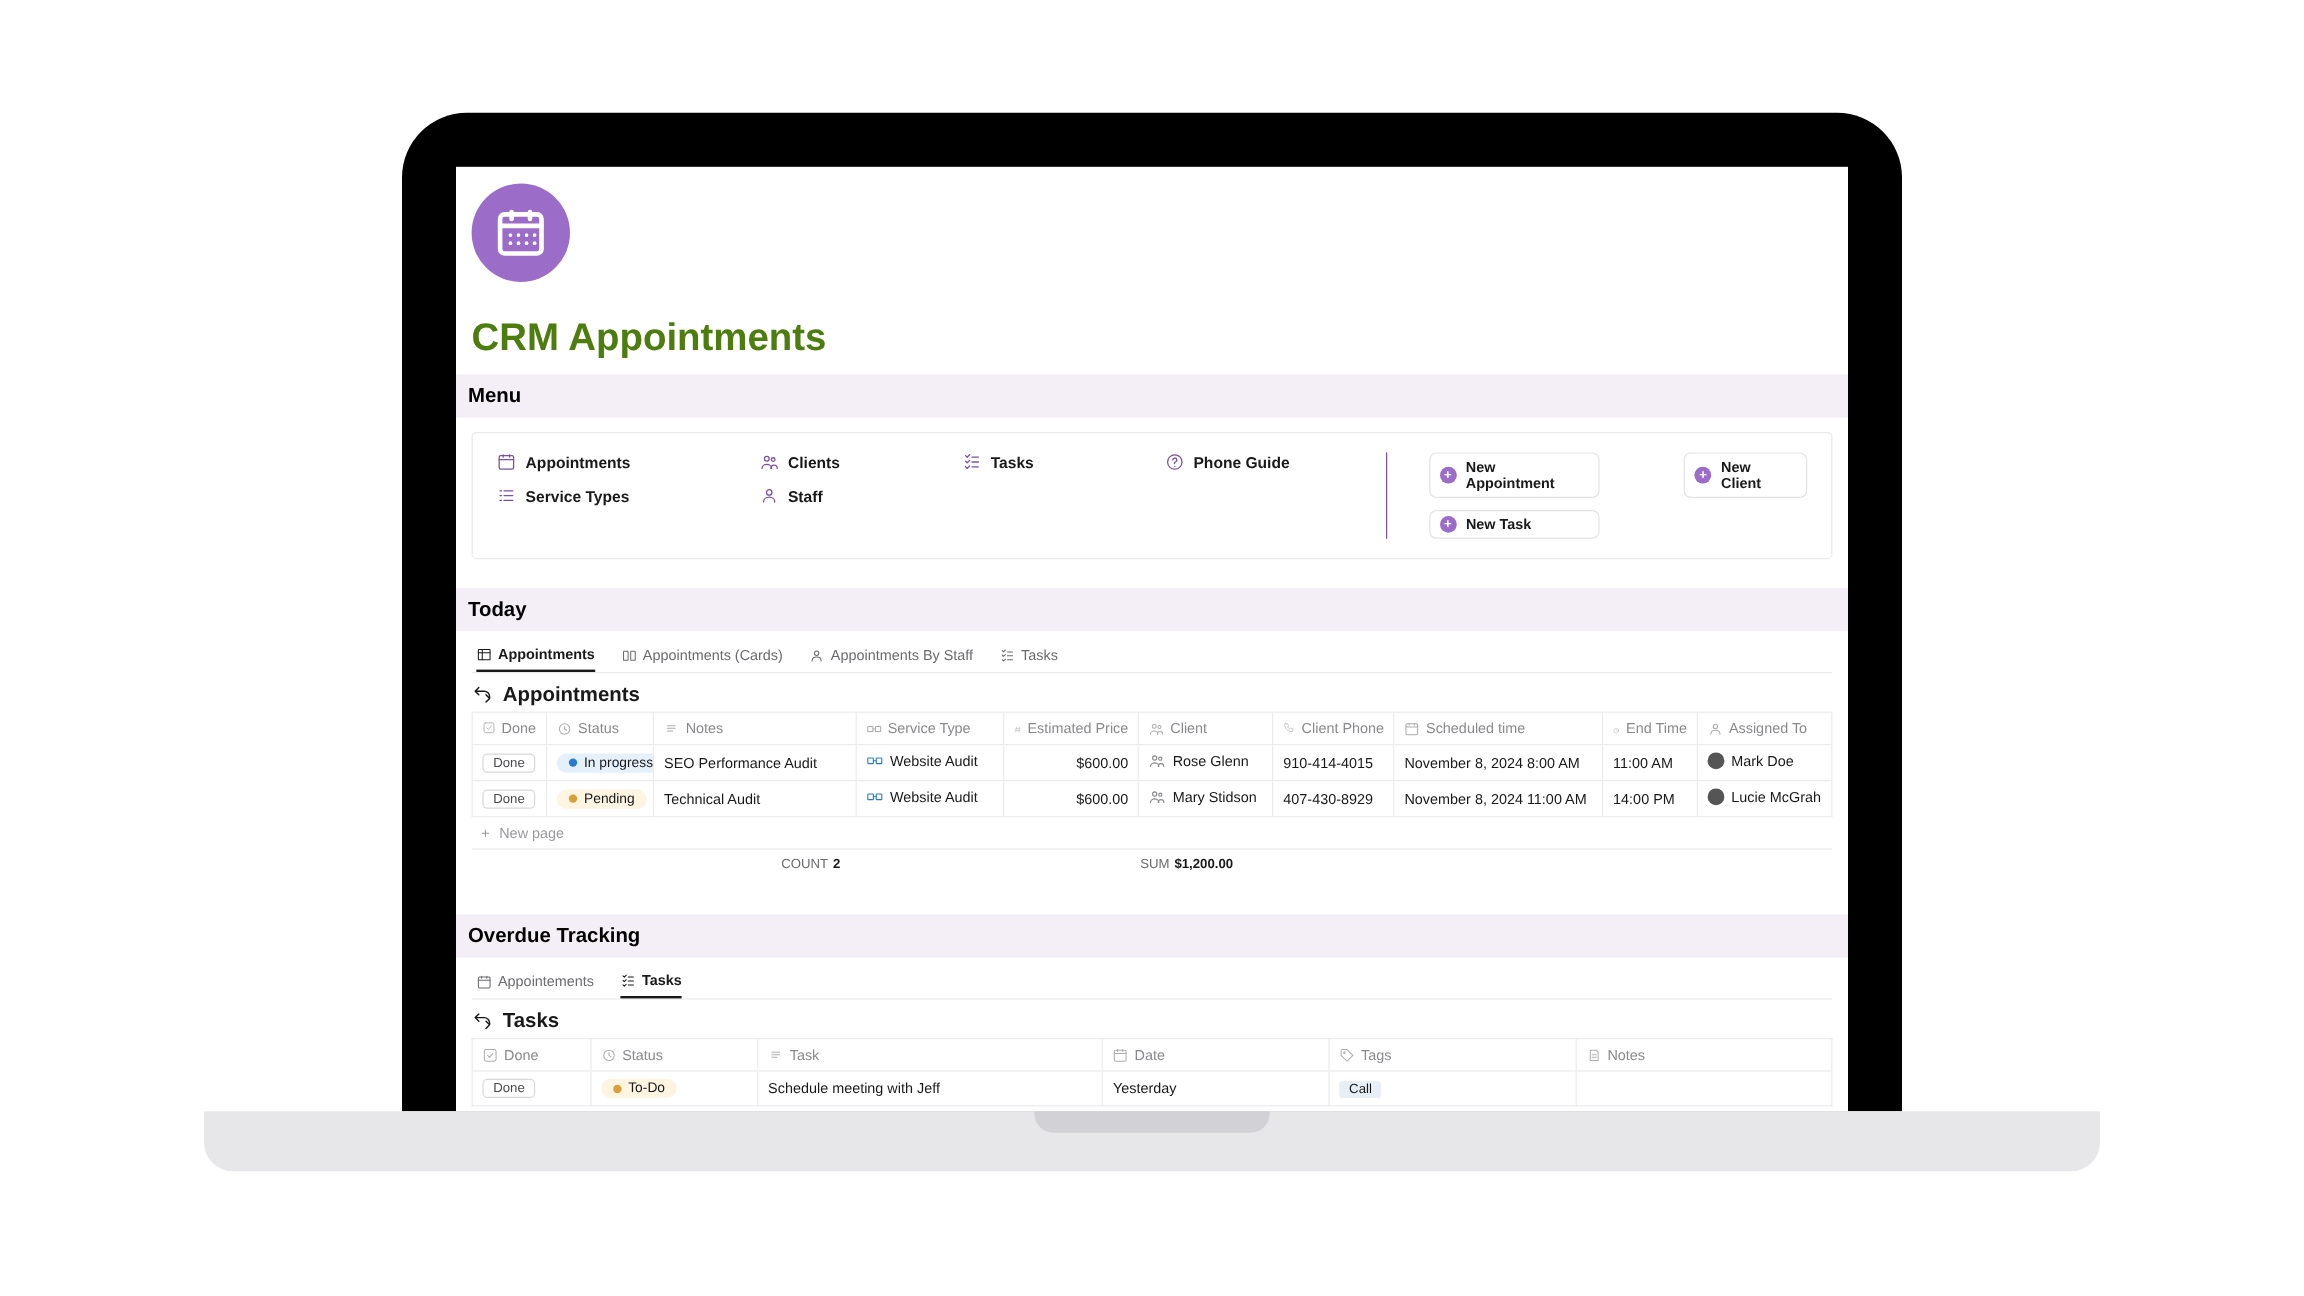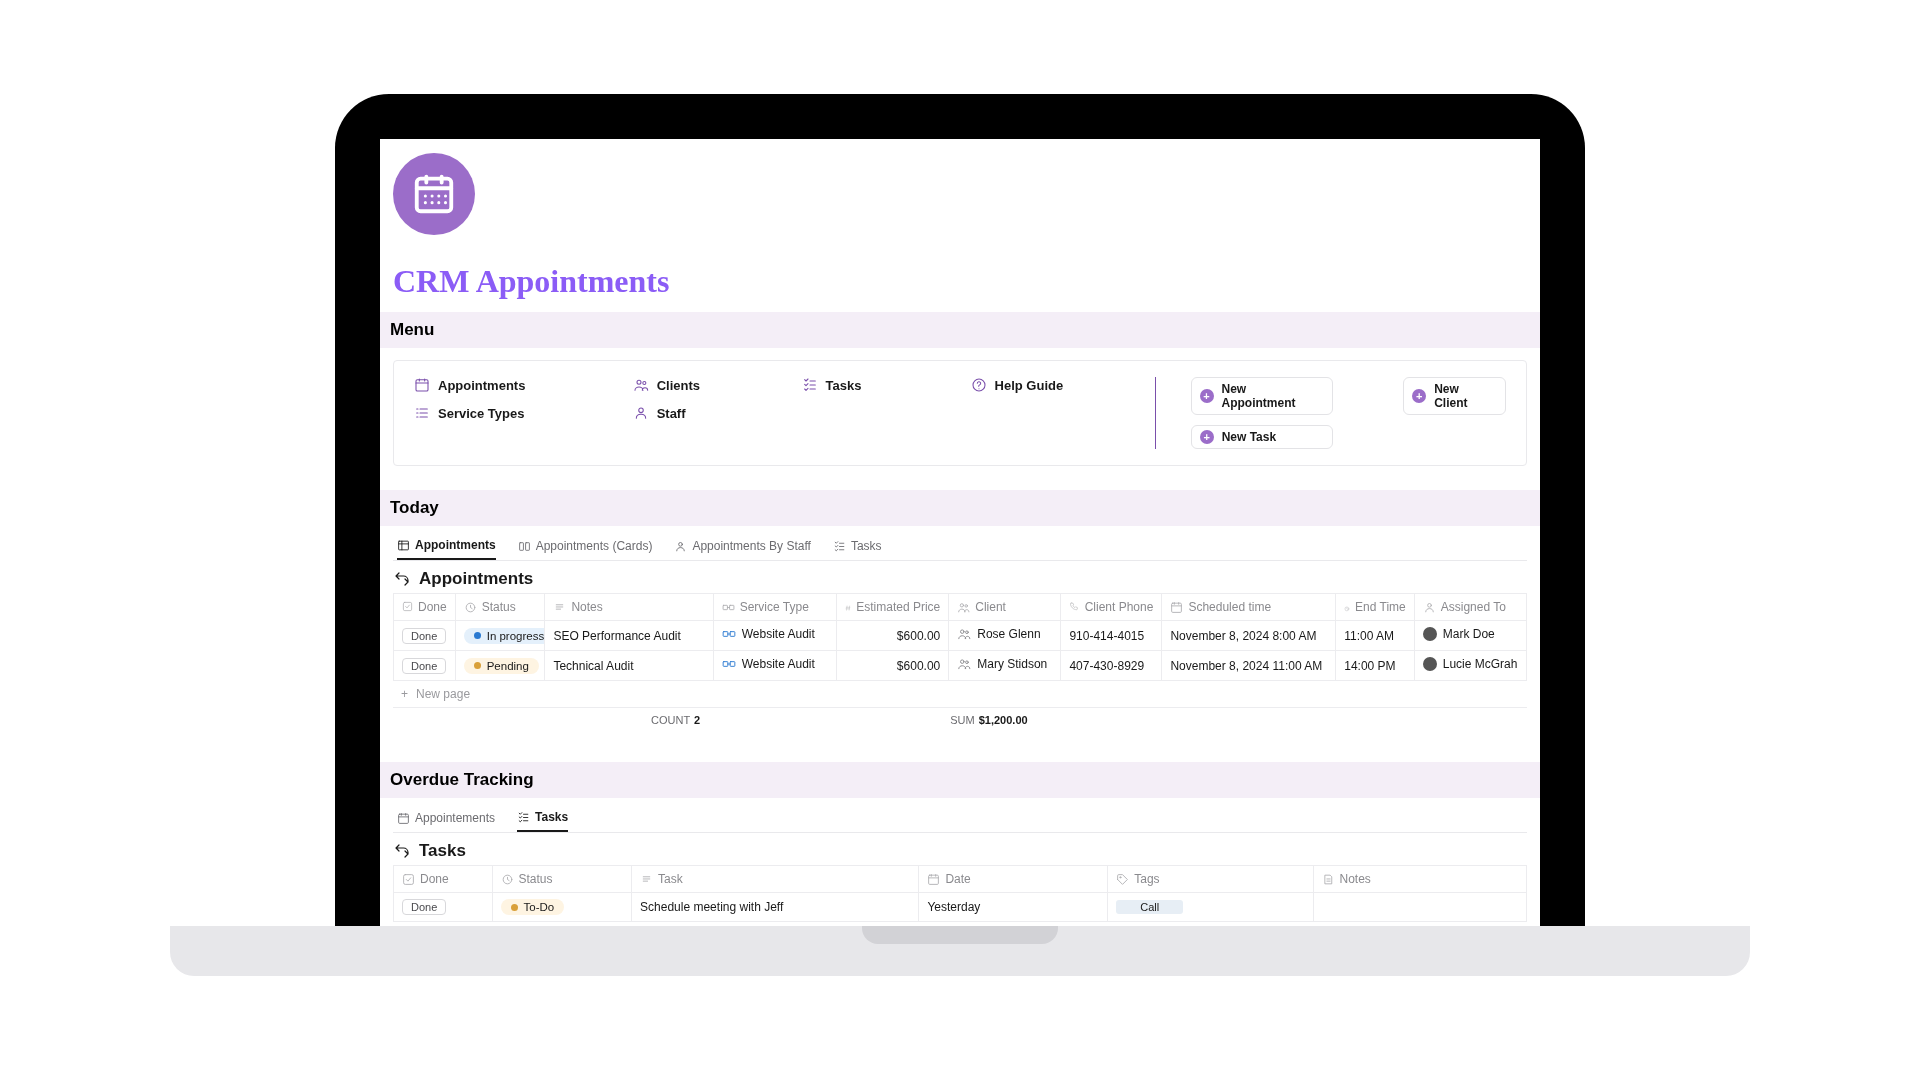--- a/index.html
+++ b/index.html
@@ -11,21 +11,21 @@
   .screen { position:absolute; left:45px; top:45px; right:45px; bottom:0; background:#fff; overflow:hidden; }
   .base   { position:absolute; left:170px; top:926px; width:1580px; height:50px; background:#e7e7ea; border-radius:0 0 24px 24px; }
   .notch  { position:absolute; left:862px; top:926px; width:196px; height:18px; background:#d2d2d6; border-radius:0 0 16px 16px; }
 
   
   .page { padding:0 13px; width:100%; font-size:13px; color:#191919; }
 
   .logo-circle { width:82px; height:82px; border-radius:50%; background:#9b6dc9; margin-top:14px; display:flex; align-items:center; justify-content:center; }
   .logo-circle svg { width:46px; height:46px; stroke:#fff; fill:none; stroke-width:2; }
 
-  h1.title { font-size:32px; font-weight:700; margin-top:28px; color:#8b5cf6;font-family:Liberation Serif, serif; }
+  h1.title { font-size:32px; font-weight:700; margin-top:28px; color:#4d7c0f; }
 
   .section-bar { background:#f4eef7; height:36px; display:flex; align-items:center; padding:0 10px; margin-top:12px; margin-left:-13px; margin-right:-13px; }
   .section-bar span { color:#000000; font-weight:600; font-size:17px; }
 
   .menu-panel { border:1px solid #e9e9ec; border-radius:4px; margin-top:12px; padding:16px 20px; display:flex; }
   .menu-col { display:flex; flex-direction:column; gap:12px; }
   .mc1{width:220px;} .mc2{width:170px;} .mc3{width:170px;} .mc4{width:150px;}
   .menu-item { display:flex; align-items:center; gap:8px; font-weight:600; color:#191919; font-size:13px; cursor:pointer; }
   .mi-icon { width:16px; height:16px; display:inline-flex; align-items:center;justify-content:center; color:#7a4fab; }
   .vline { width:1px; background:#7a4fab; align-self:stretch; margin:0 35px; }
@@ -54,21 +54,21 @@
   .status-tag{display:inline-flex;align-items:center;gap:6px;border-radius:12px;padding:2px 10px;font-size:11.5px;}
   .status-tag .dot{width:7px;height:7px;border-radius:50%;}
   .st-progress{background:#e4f0fb;} .st-progress .dot{background:#2b7ad1;}
   .st-pending {background:#fef4e2;} .st-pending .dot{background:#d9a03a;}
   .st-todo    {background:#fef4e2;} .st-todo .dot{background:#d9a03a;}
   .rel-chip{display:inline-flex;align-items:flex-start;gap:6px;}
   .rel-chip .ri{width:14px;height:14px;color:#2b7ad1;}
   .person{display:inline-flex;align-items:center;gap:6px;}
   .pers-g{width:14px;height:14px;color:#8a8a8e;}
   .pers-s{width:14px;height:14px;border-radius:50%;background:#555;display:inline-block;}
-  .tag-chip{background:#e7eef5;border-radius:3px;padding:1px 24px;font-size:11px;}
+  .tag-chip{background:#e7eef5;border-radius:3px;padding:1px 8px;font-size:11px;}
   .num{ text-align:right; display:block;}
   .new-page{display:flex;align-items:center;gap:8px;color:#9a9a9e;font-size:12px;padding:6px 8px;border-bottom:1px solid #ececef;cursor:pointer;}
   .agg-row{display:flex;gap:250px;padding:6px 8px;color:#6b6b6f;font-size:11px; margin-left:250px;}
   .agg-row b{color:#191919;font-weight:600;margin-left:4px;}
 
   
   svg{stroke:currentColor;fill:none;stroke-width:1.6;stroke-linecap:round;stroke-linejoin:round;}
 </style>
 </head>
 <body>
@@ -215,21 +215,21 @@
                 <span>Tasks</span>
               </div>
           </div>
           <div class="menu-col mc4">
             <div class="menu-item">
                 <span class="mi-icon">
                   <svg viewBox="0 0 24 24">
                     <use href="#i-help"></use>
                   </svg>
                 </span>
-                <span>Help Guide</span>
+                <span>Phone Guide</span>
               </div>
           </div>
           <div class="vline"></div>
           <div class="btn-col">
             <div class="pill-btn">
                 <span class="plus">+</span>
                 <span>New Appointment</span>
               </div>
             <div class="pill-btn">
                 <span class="plus">+</span>

